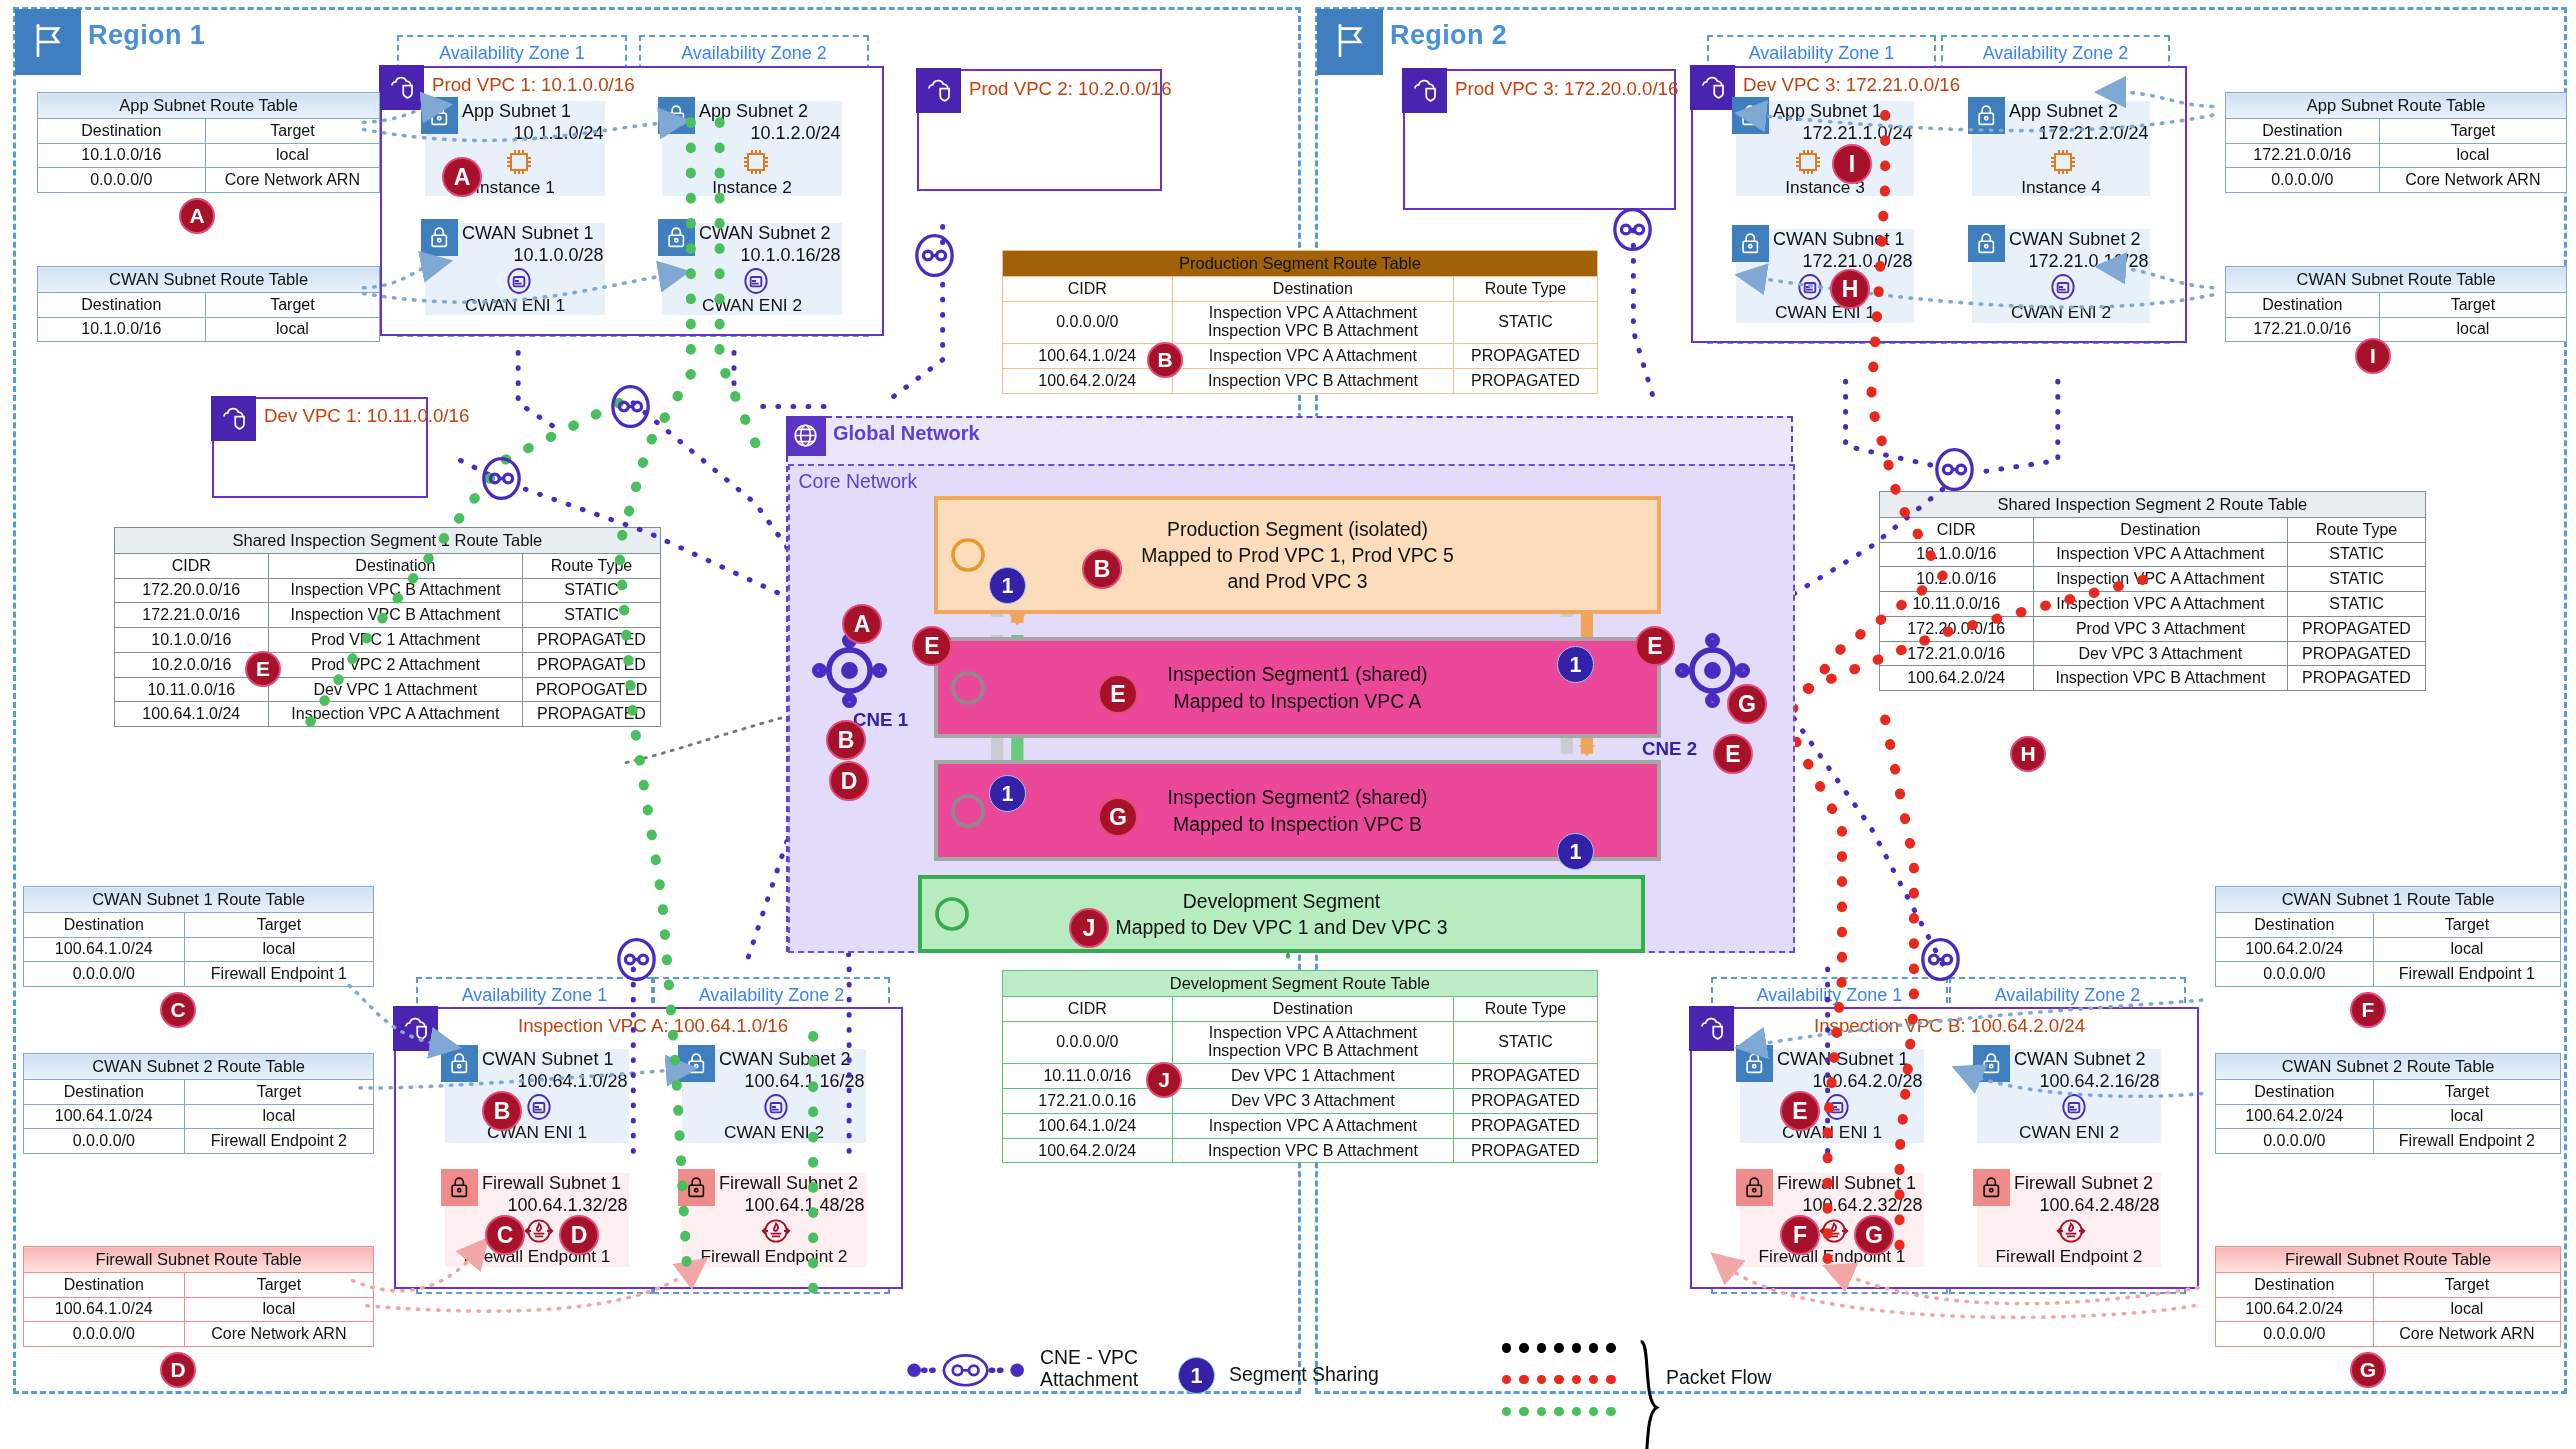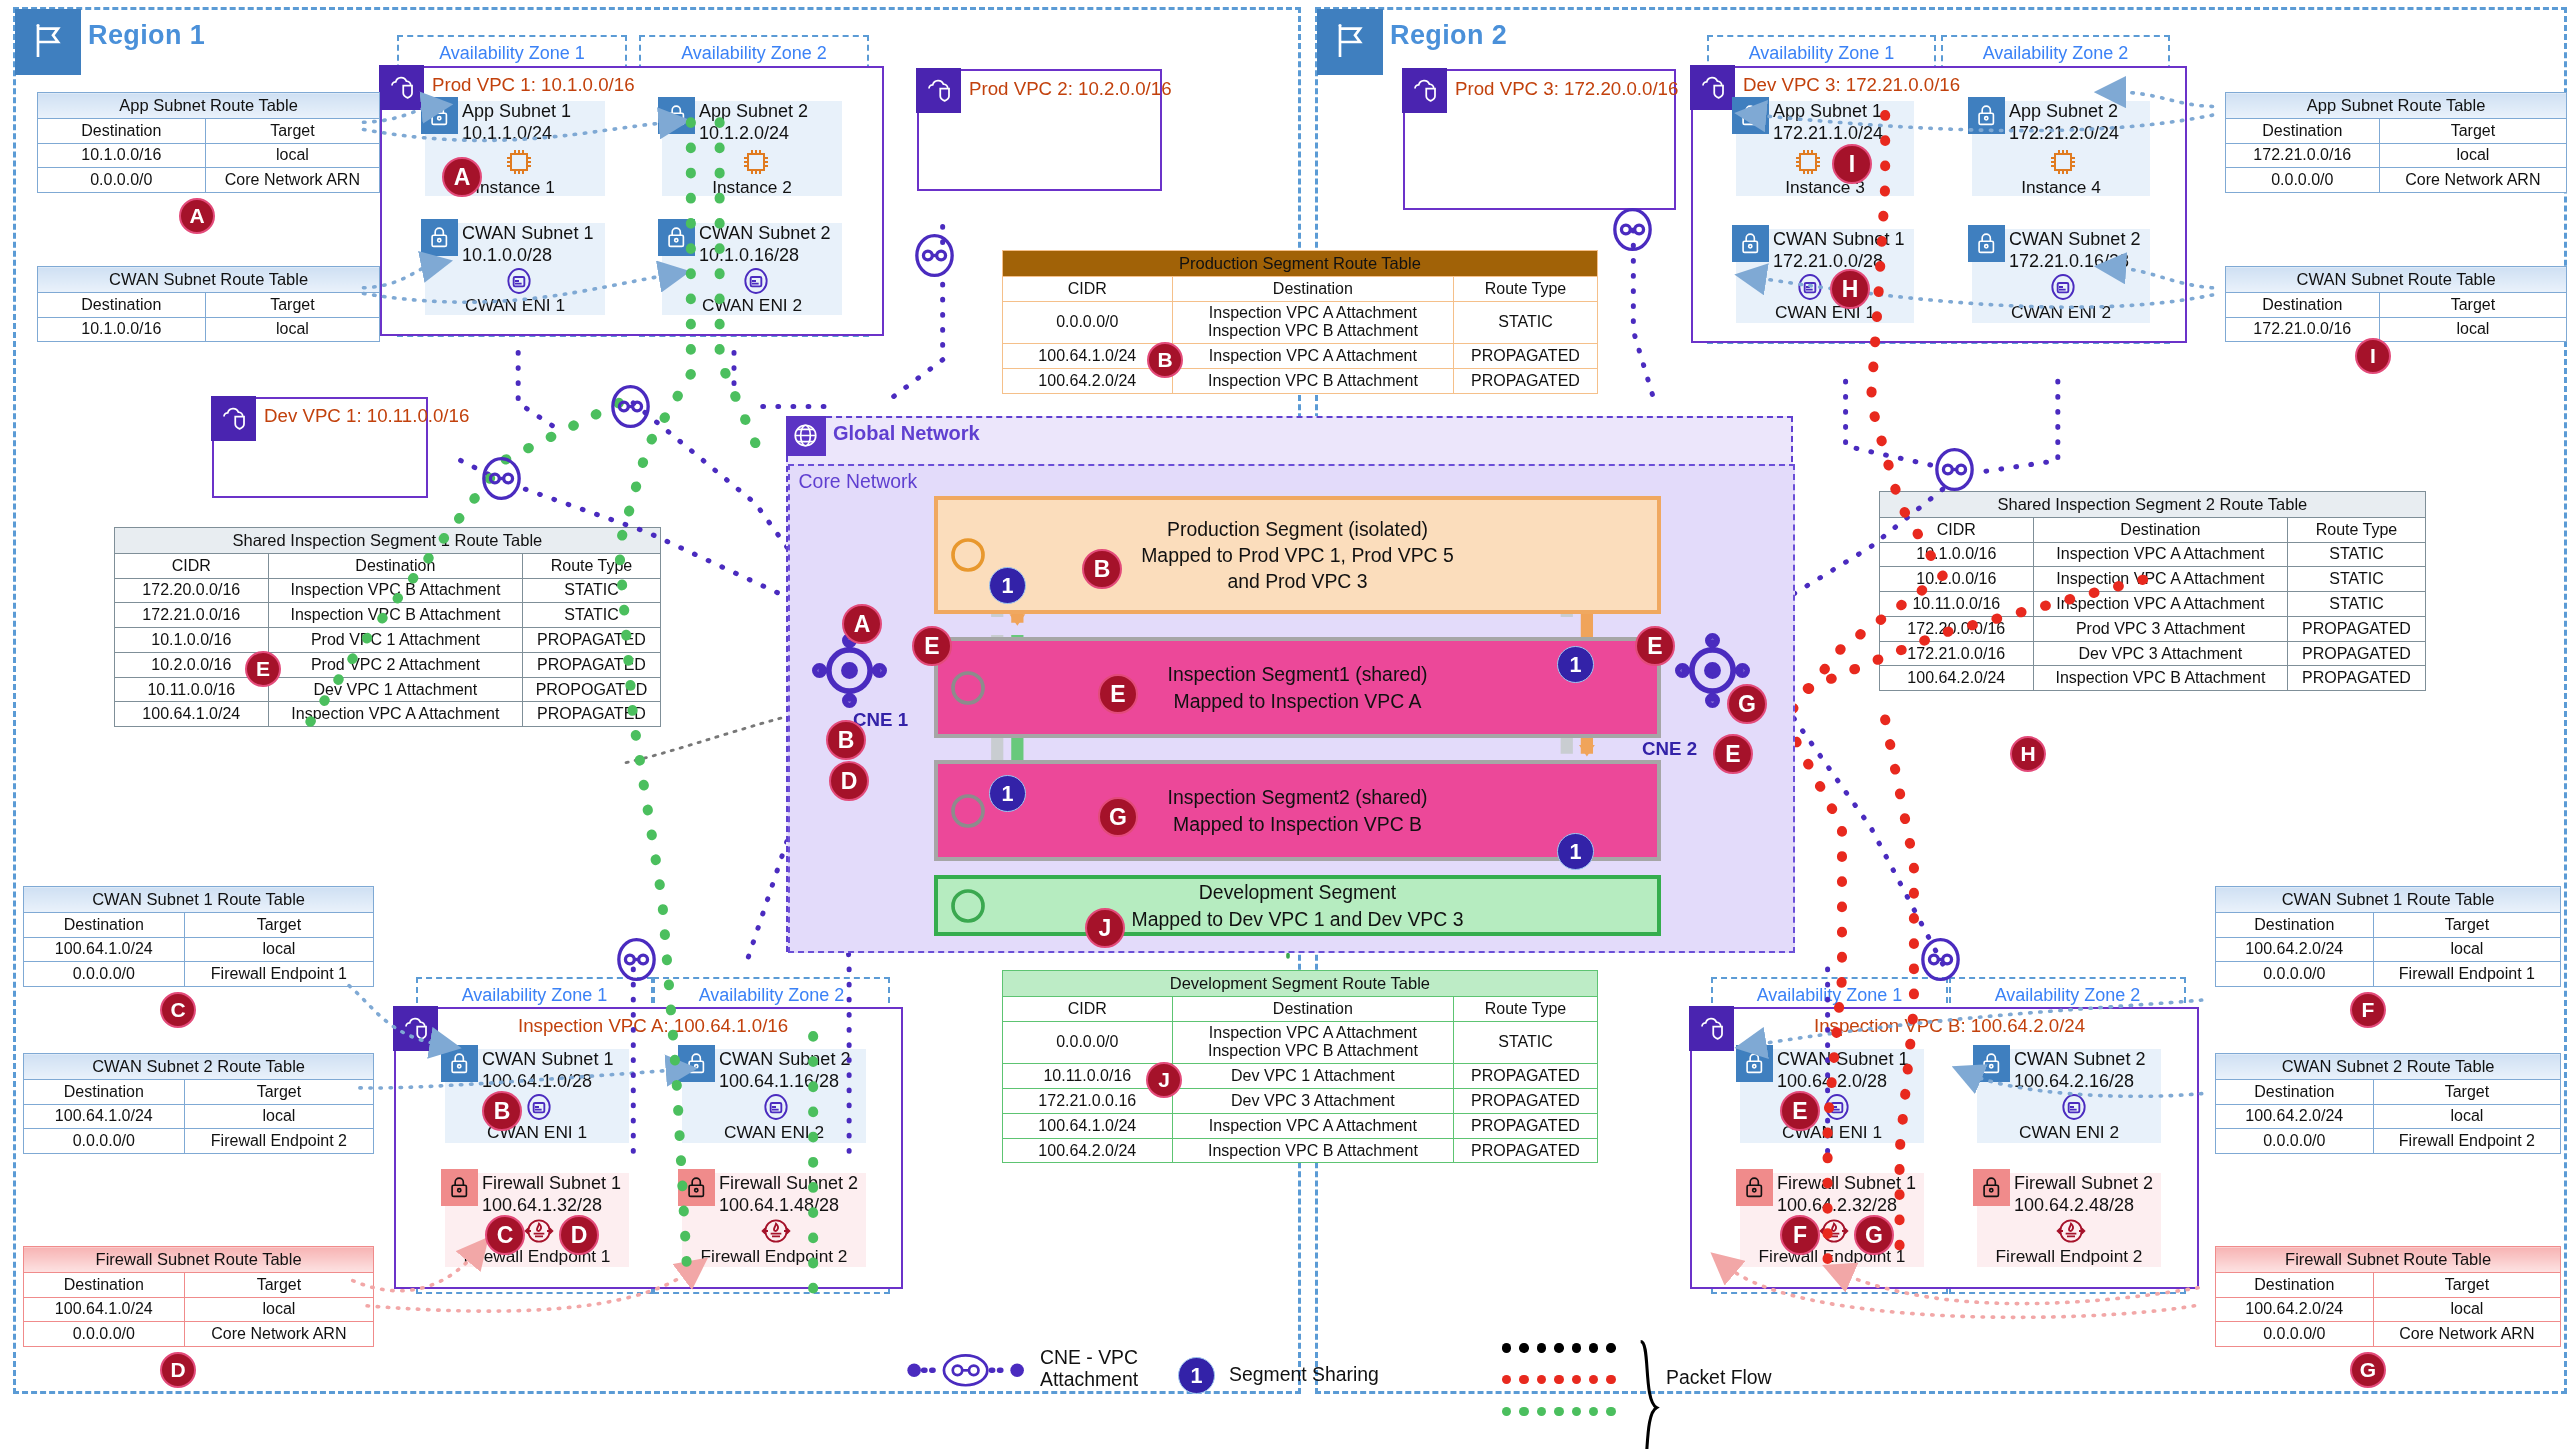--- a/index.html
+++ b/index.html
@@ -26,21 +26,21 @@
   .vpc-title{position:absolute;font-size:18.7px;color:#c2410c;white-space:nowrap;}
 
   
   .subnet{background:#e8f1fa;}
   .subnet.fw{background:#fdeef0;}
   .sn-badge{position:absolute;left:-4.3px;top:-4.3px;width:37px;height:37px;background:#3f7fbf;
     display:flex;align-items:center;justify-content:center;}
   .sn-badge.red{background:#f08b8b;}
   .sn-badge svg{width:24.5px;height:24.5px;}
   .sn-name{position:absolute;left:37px;right:1.4px;top:1.4px;font-size:18px;color:#111;line-height:1.1;white-space:nowrap;}
-  .sn-cidr{position:absolute;left:37px;right:1.4px;top:21.6px;font-size:18px;color:#111;white-space:nowrap;}
+  .sn-cidr{position:absolute;left:37px;right:1.4px;top:21.6px;font-size:18px;color:#111;white-space:nowrap;text-align:right;}
   .node-label{position:absolute;left:0;right:0;text-align:center;font-size:17.3px;color:#111;white-space:nowrap;}
 
   
   .rt{border-collapse:collapse;background:#fff;font-size:16px;}
   .rt td,.rt th{border:1.4px solid #7fa9d4;padding:2.9px 4.3px;text-align:center;color:#111;font-weight:normal;}
   .rt .cap{background:linear-gradient(#cfe0f3,#eaf2fb);font-size:16.5px;border:1.4px solid #7fa9d4;}
   .rt.blue td,.rt.blue th{border-color:#7fa9d4;}
   .rt.red td,.rt.red th{border-color:#f08b8b;}
   .rt.red .cap{background:linear-gradient(#f7b3b3,#fde3e3);}
   .rt.orange td,.rt.orange th{border-color:#f5c08a;}
@@ -1049,21 +1049,21 @@
               <path d="M12 3a9 9 0 00-6.4 2.6M12 3a9 9 0 016.4 2.6M21 12a9 9 0 01-2.6 6.4M21 12a9 9 0 00-2.6-6.4M3 12a9 9 0 002.6 6.4M3 12a9 9 0 012.6-6.4M12 21a9 9 0 006.4-2.6M12 21a9 9 0 01-6.4-2.6"></path>
             </svg>
         </div>
         <div class="seg-txt">
           <div>Inspection Segment2 (shared)</div>
           <div>Mapped to Inspection VPC B</div>
         </div>
         <div class="marker m-lg" style="left:160px;top:33px;">G</div>
       </div>
 
-      <div class="abs segbox seg-dev" style="left:144px;top:409px;width:727px;height:61px;">
+      <div class="abs segbox seg-dev" style="left:128px;top:409px;width:727px;height:78px;">
         <div class="seg-icon">
           <svg viewBox="0 0 24 24" fill="none" stroke="#3aa84f" stroke-width="2.2">
               <path d="M12 3a9 9 0 00-6.4 2.6M12 3a9 9 0 016.4 2.6M21 12a9 9 0 01-2.6 6.4M21 12a9 9 0 00-2.6-6.4M3 12a9 9 0 002.6 6.4M3 12a9 9 0 012.6-6.4M12 21a9 9 0 006.4-2.6M12 21a9 9 0 01-6.4-2.6"></path>
             </svg>
         </div>
         <div class="seg-txt">
           <div>Development Segment</div>
           <div>Mapped to Dev VPC 1 and Dev VPC 3</div>
         </div>
         <div class="marker m-lg" style="left:147px;top:29px;">J</div>

